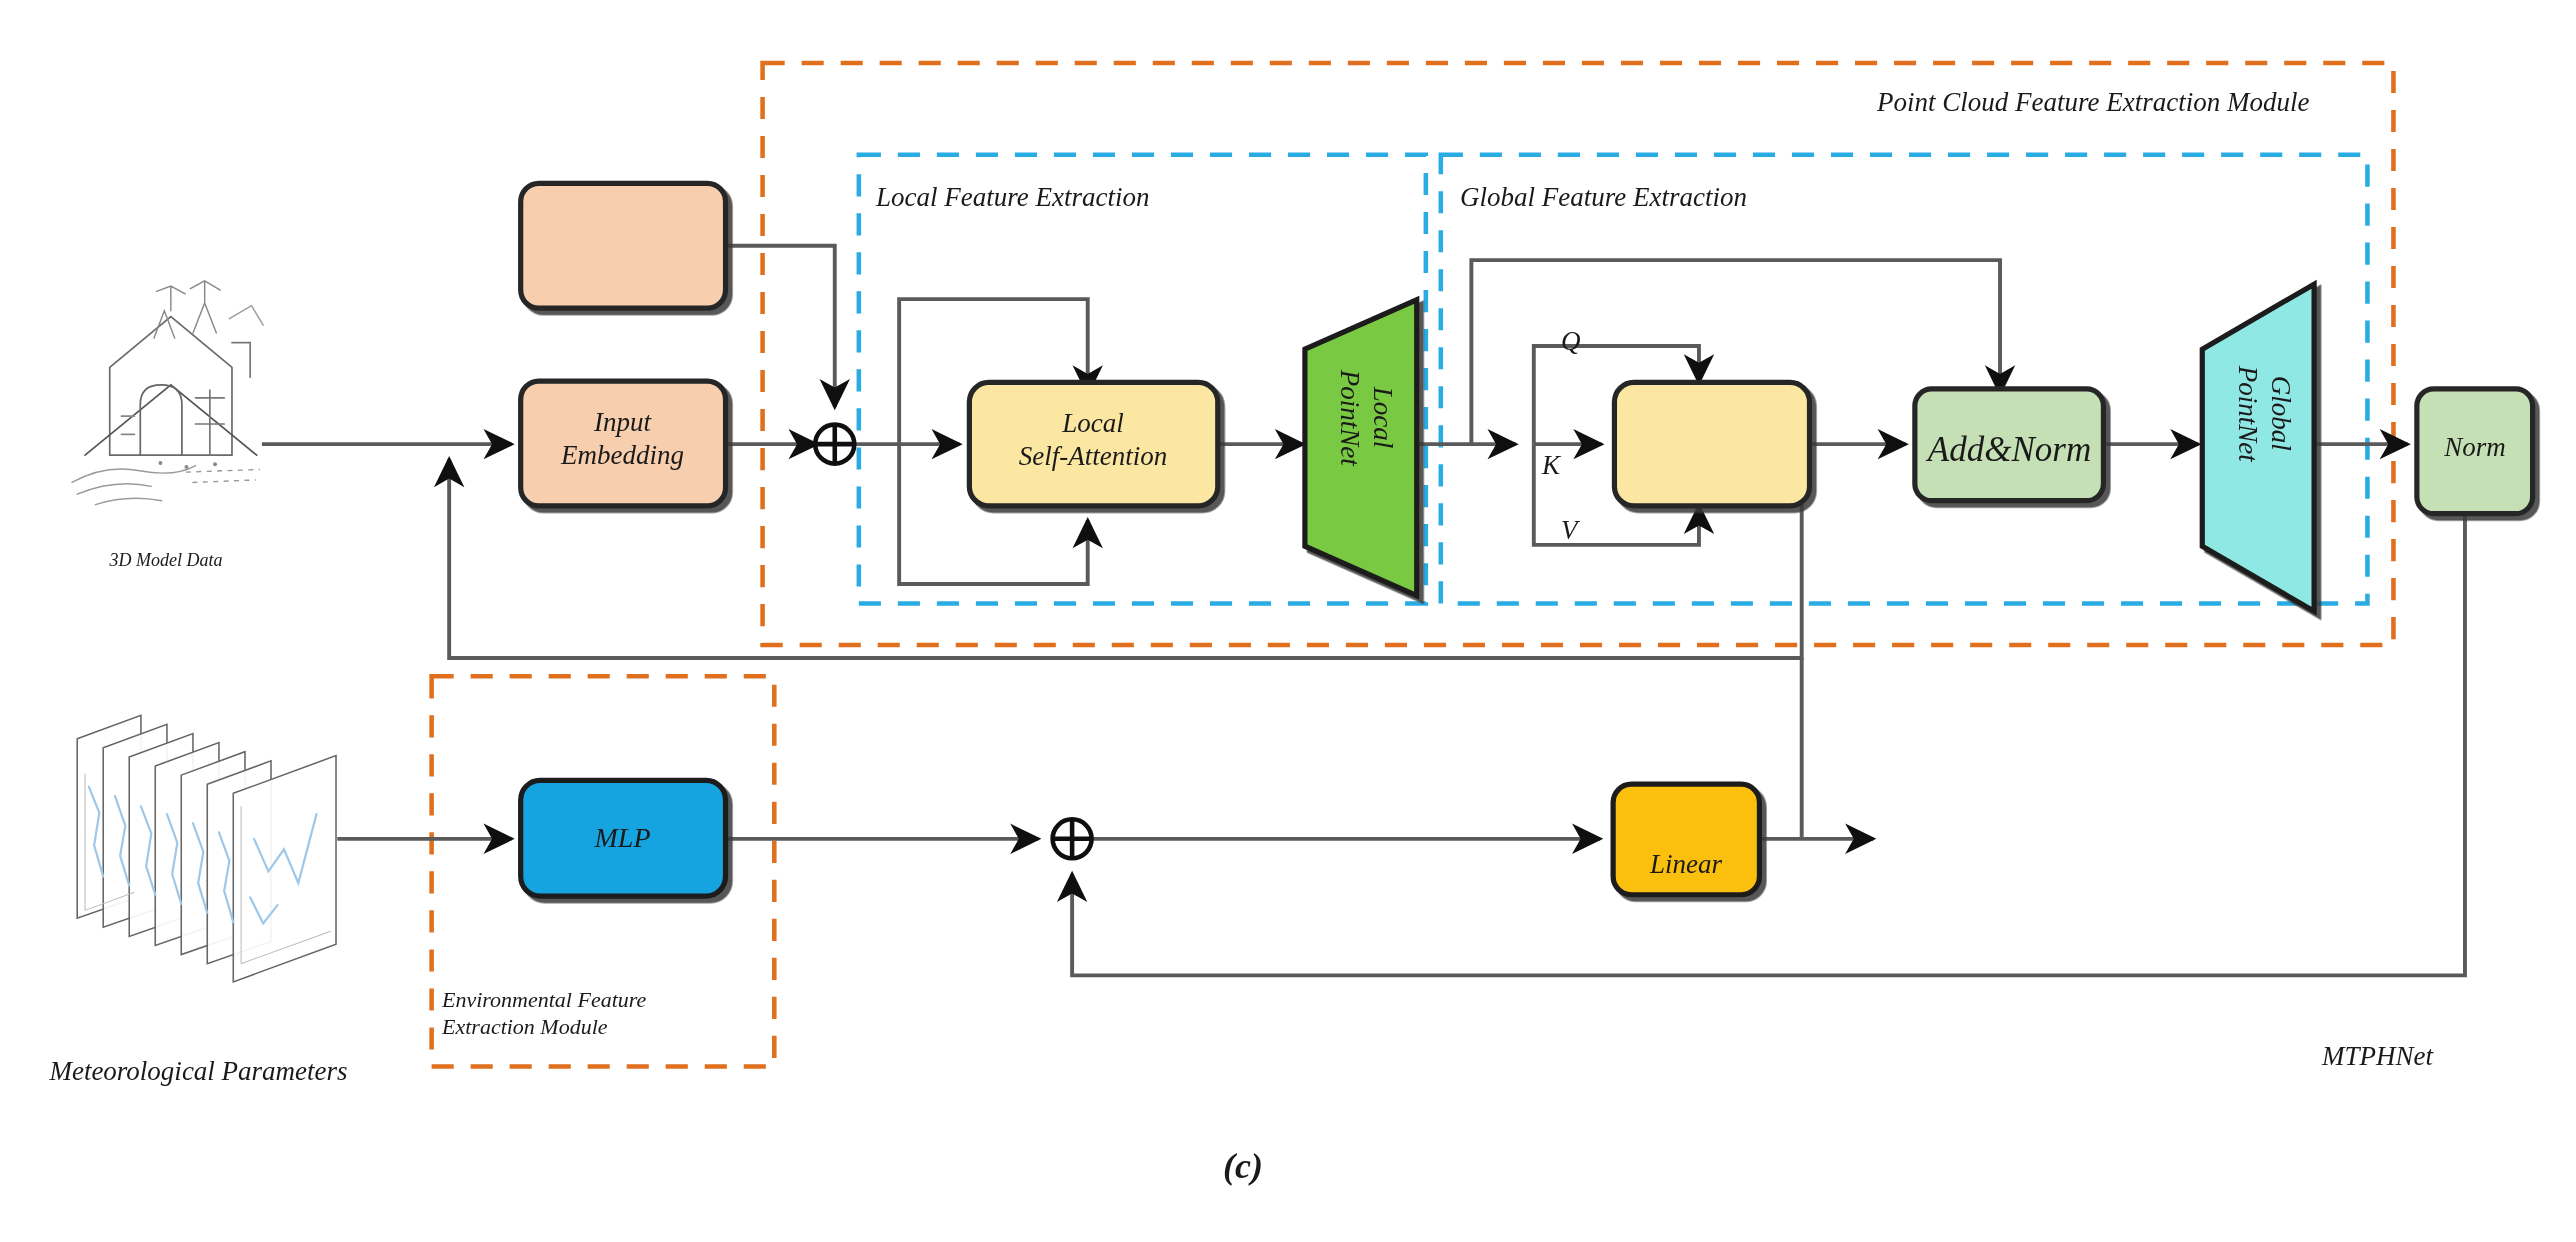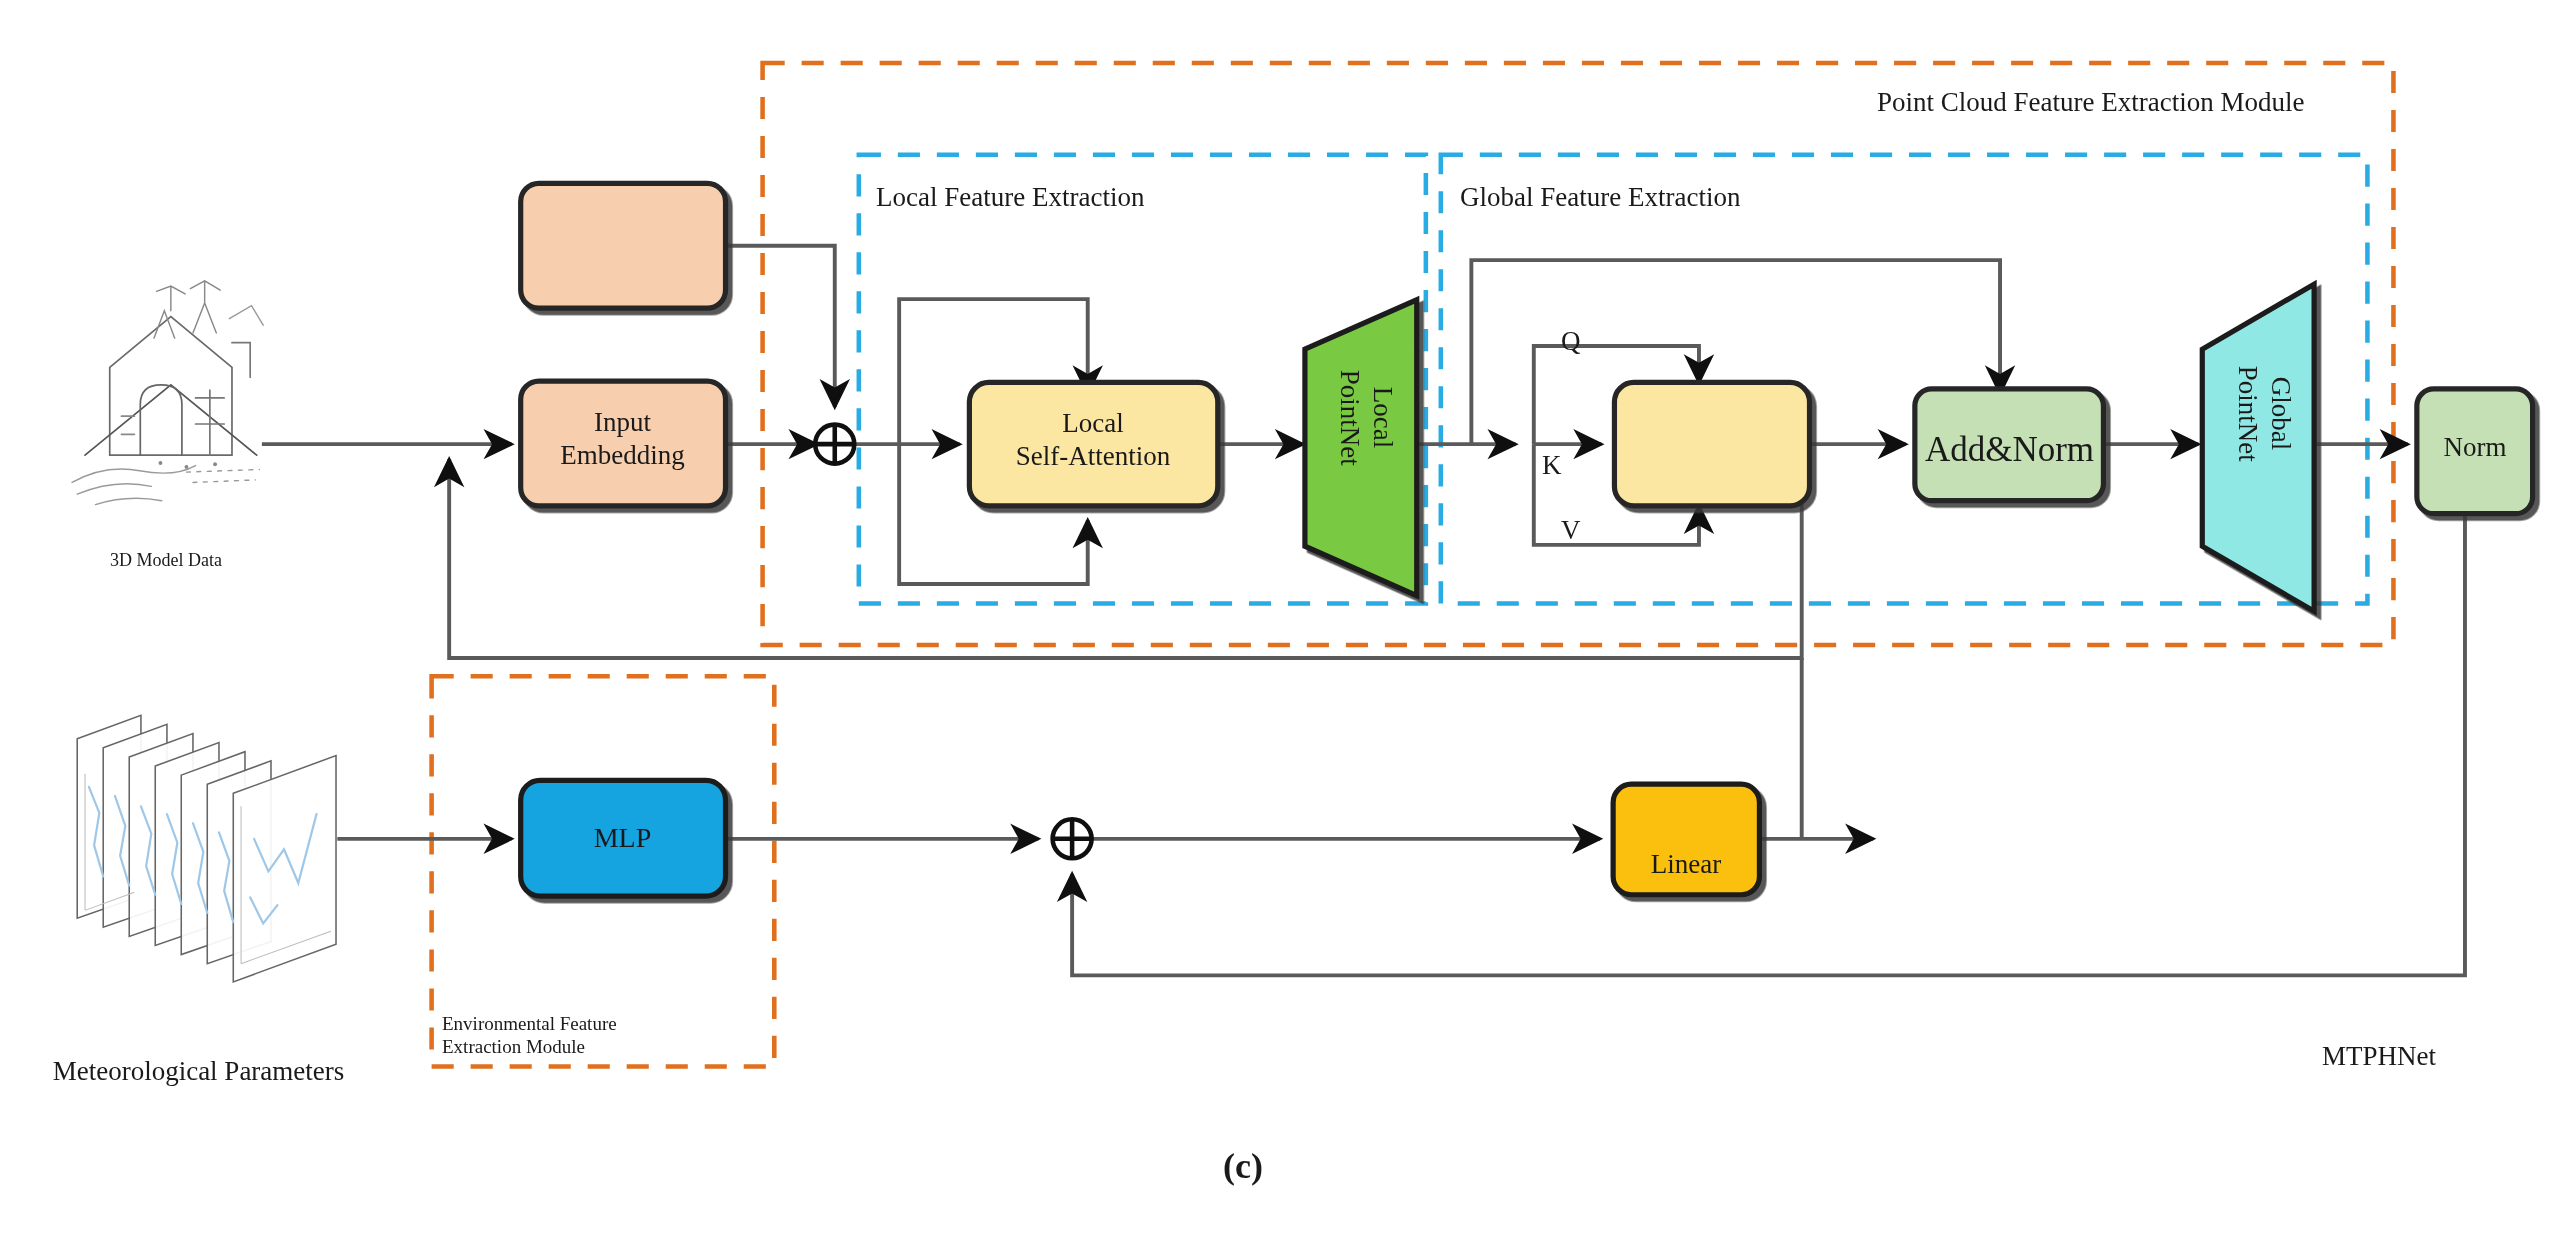--- a/index.html
+++ b/index.html
@@ -1,18 +1,18 @@
 <!DOCTYPE html>
 <html style="font-size:10.4px"><head>
 <meta charset="utf-8">
 <style>
   html,body{margin:0;padding:0;background:#ffffff;}
   body{width:2576px;height:1242px;position:relative;overflow:hidden;
        font-family:"Liberation Serif","DejaVu Serif",serif;color:#1a1a1a;}
-  #stage{position:absolute;inset:0;width:2576px;height:1242px;}
+  #stage{position:absolute;inset:0;width:2576px;height:1242px;font-style:italic;}
   svg{position:absolute;top:0;left:0;width:2576px;height:1242px;}
   .lbl{position:absolute;font-family:"Liberation Serif","DejaVu Serif",serif;
        color:#1a1a1a;white-space:pre;line-height:1.22;}
 </style>
 </head>
 <body>
 
 <div id="stage">
 
 <svg viewBox="0 0 3960 1910" xmlns="http://www.w3.org/2000/svg">
@@ -177,21 +177,21 @@
 <div class="lbl" style="left:1613px;top:822px;width:146px;text-align:center;font-size:27px;margin-top:26px;">Linear</div>
 
 <div class="lbl" style="left:1561px;top:325px;font-size:27px;">Q</div>
 <div class="lbl" style="left:1542px;top:449px;font-size:27px;">K</div>
 <div class="lbl" style="left:1561px;top:514px;font-size:27px;">V</div>
 
 <div class="lbl" style="left:26px;top:550px;width:280px;text-align:center;font-size:18px;">3D Model Data</div>
 
 <div class="lbl" style="left:6.5px;top:1007px;width:384px;text-align:center;font-size:27px;margin-top:48px;">Meteorological Parameters</div>
 
-<div class="lbl" style="left:442px;top:1012px;font-size:19px;">Environmental Feature
+<div class="lbl" style="left:442px;top:987px;font-size:22px;">Environmental Feature
 Extraction Module</div>
 
 
 <div class="lbl" style="left:2322px;top:1040px;font-size:27px;">MTPHNet</div>
 
 <div class="lbl" style="left:1223px;top:1145px;font-size:36px;font-weight:bold;">(c)</div>
 
 </div>
 
 

